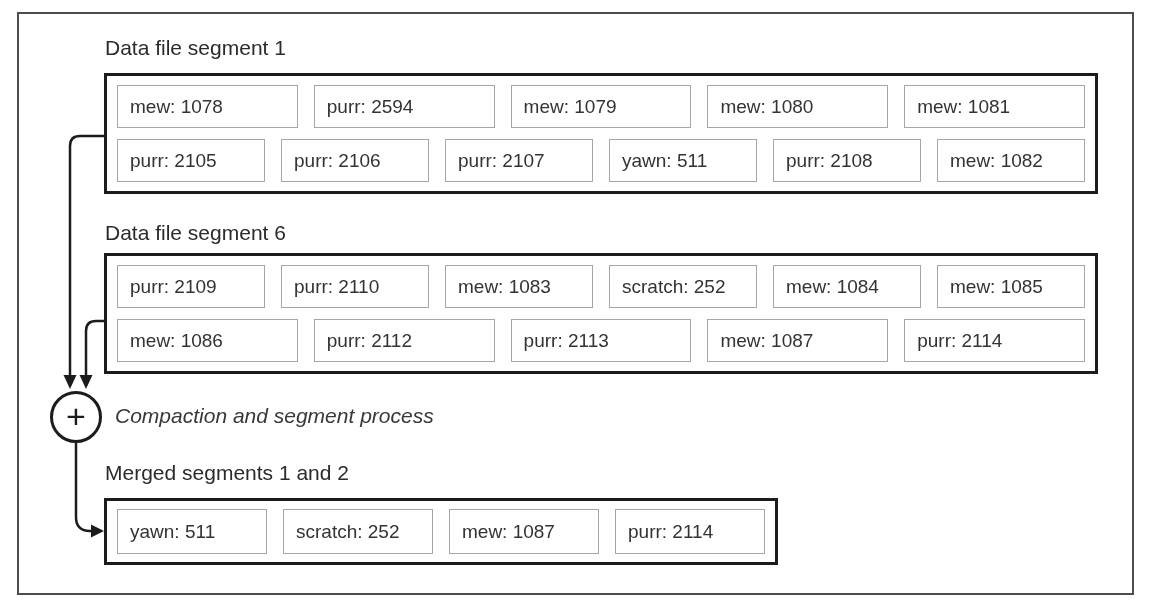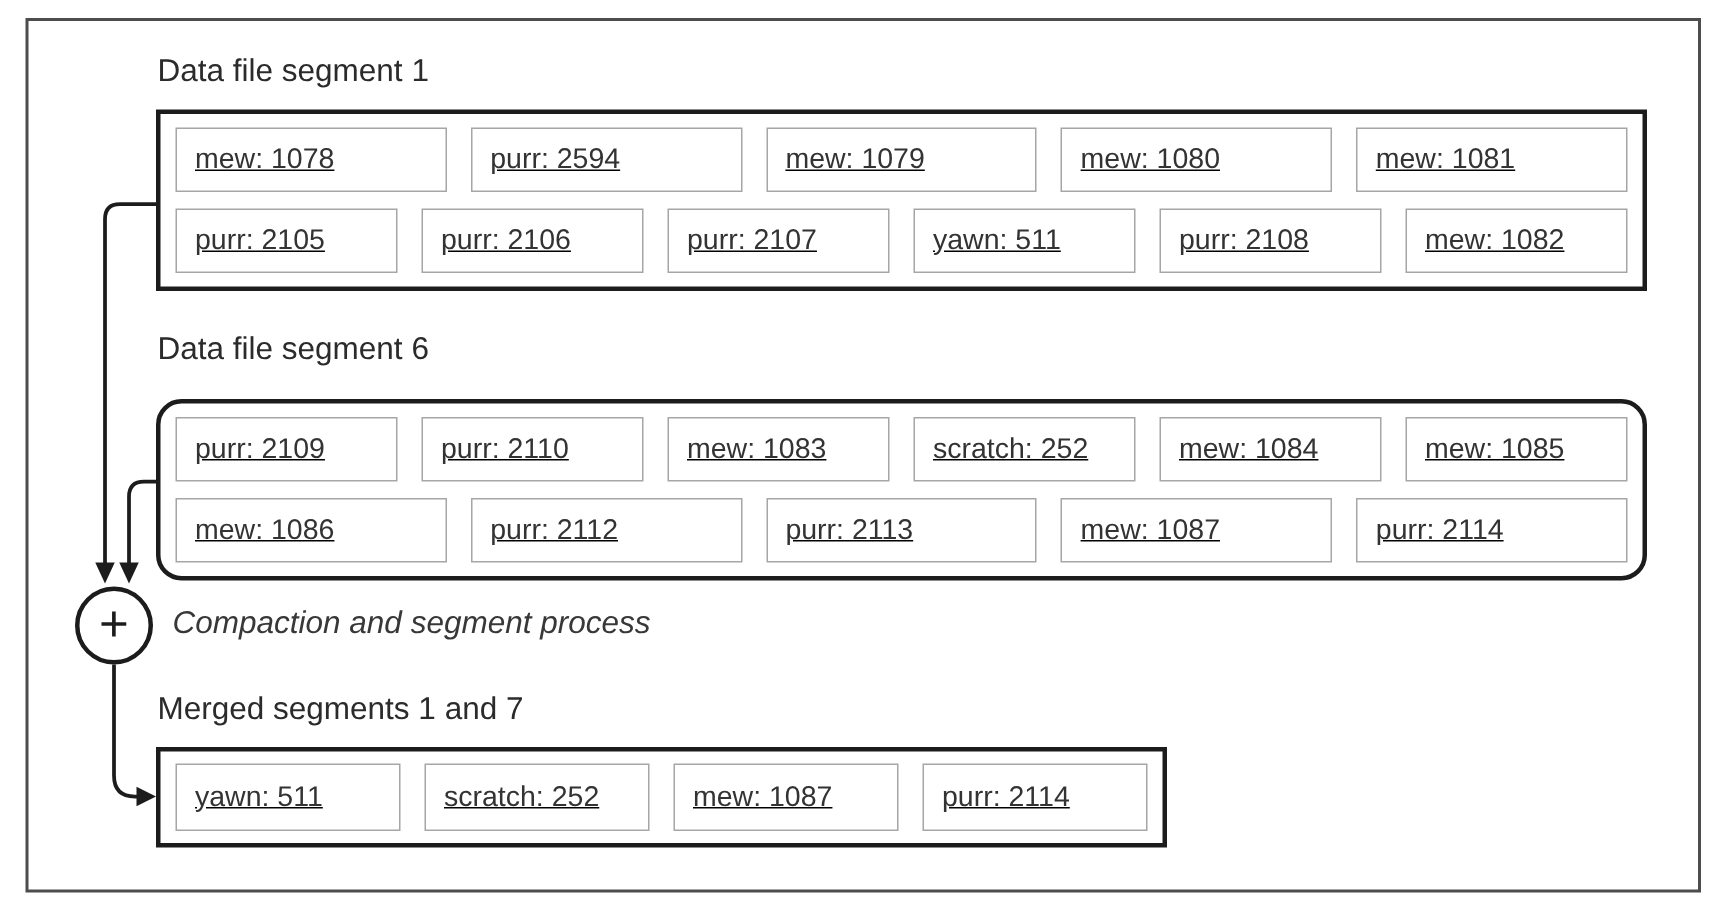--- a/index.html
+++ b/index.html
@@ -40,21 +40,20 @@
     padding: 9px 10px;
   }
   .seg-box.merged {
     width: 674px;
     padding: 8px 10px;
   }
   .row {
     display: flex;
     gap: 16px;
     height: 43px;
-    text-decoration: underline;
   }
   .row + .row { margin-top: 11px; }
   .row.tall { height: 45px; }
   .cell {
     flex: 1;
     border: 1px solid #a6a6a6;
     box-sizing: border-box;
     background: #ffffff;
     display: flex;
     align-items: center;
@@ -120,21 +119,21 @@
     <div class="cell">purr: 2105</div>
     <div class="cell">purr: 2106</div>
     <div class="cell">purr: 2107</div>
     <div class="cell">yawn: 511</div>
     <div class="cell">purr: 2108</div>
     <div class="cell">mew: 1082</div>
   </div>
 </div>
 
 <div class="seg-title" style="top:221px;">Data file segment 6</div>
-<div class="seg-box" style="top:266px;border-radius:17px;">
+<div class="seg-box" style="top:253px;">
   <div class="row">
     <div class="cell">purr: 2109</div>
     <div class="cell">purr: 2110</div>
     <div class="cell">mew: 1083</div>
     <div class="cell">scratch: 252</div>
     <div class="cell">mew: 1084</div>
     <div class="cell">mew: 1085</div>
   </div>
   <div class="row">
     <div class="cell">mew: 1086</div>
@@ -143,21 +142,21 @@
     <div class="cell">mew: 1087</div>
     <div class="cell">purr: 2114</div>
   </div>
 </div>
 
 <div class="merge-circle">
   <span class="plus-glyph">+</span>
 </div>
 <div class="process-label">Compaction and segment process</div>
 
-<div class="seg-title" style="top:461px;">Merged segments 1 and 7</div>
+<div class="seg-title" style="top:461px;">Merged segments 1 and 2</div>
 <div class="seg-box merged" style="top:498px;">
   <div class="row tall">
     <div class="cell">yawn: 511</div>
     <div class="cell">scratch: 252</div>
     <div class="cell">mew: 1087</div>
     <div class="cell">purr: 2114</div>
   </div>
 </div>
 
 <svg class="connectors" viewBox="0 0 1150 614" xmlns="http://www.w3.org/2000/svg">

